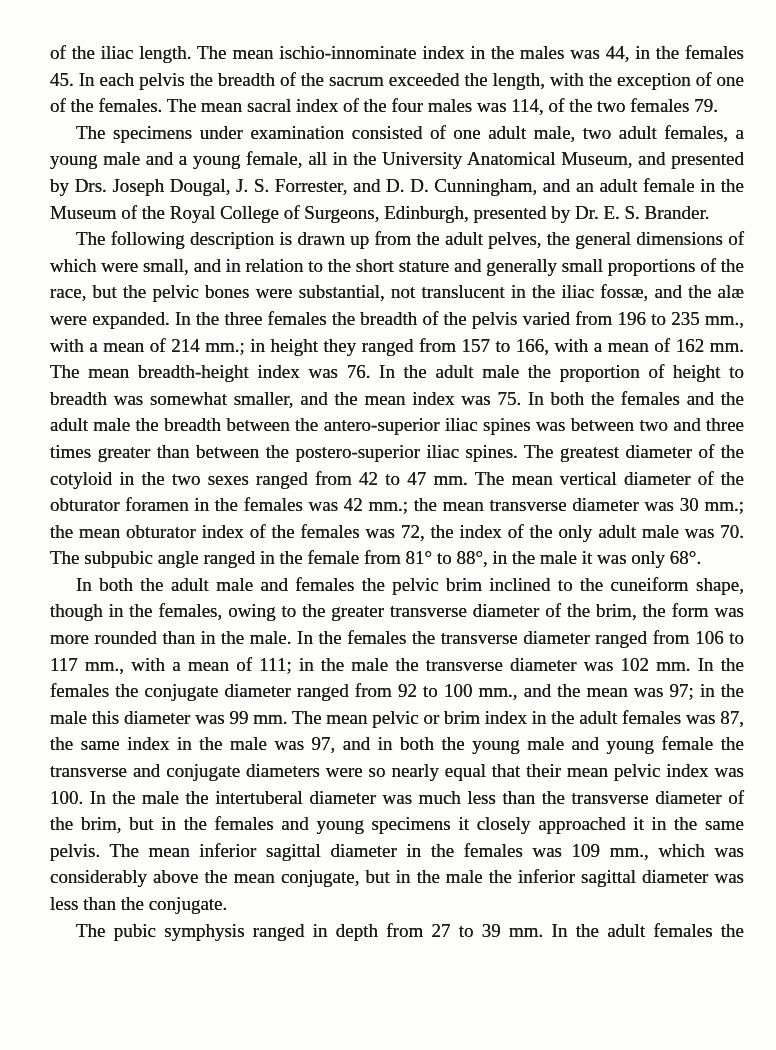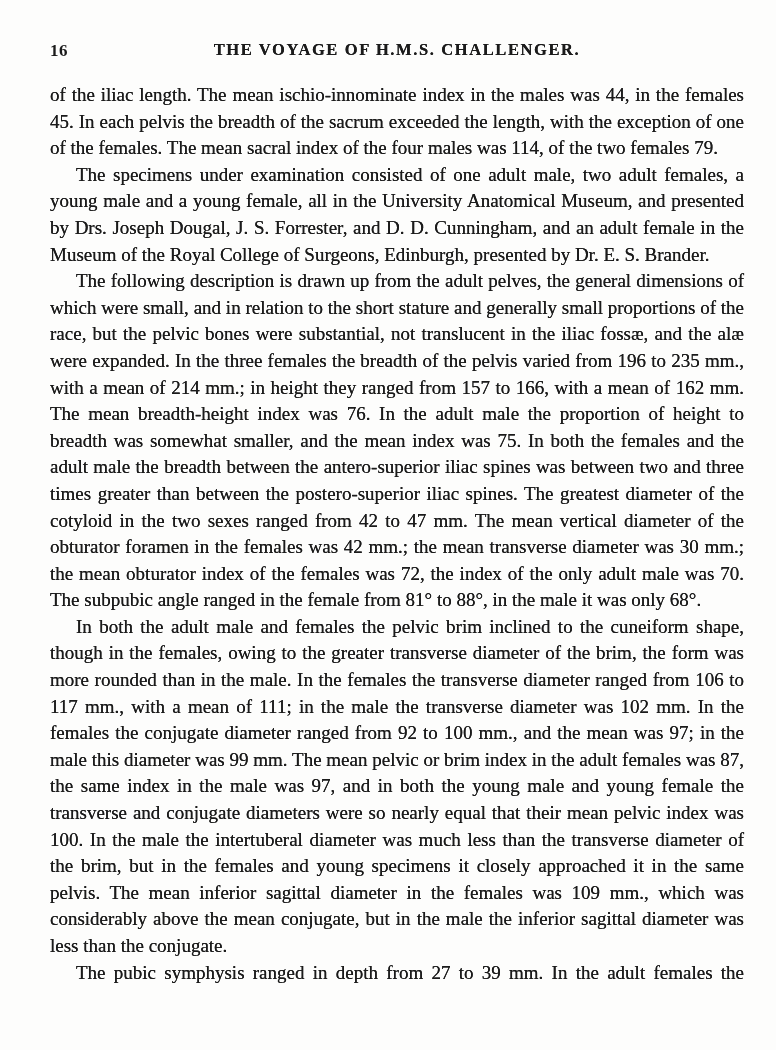--- a/index.html
+++ b/index.html
@@ -71,24 +71,20 @@
   }
   .plate {
     margin-left: 18px;
   }
 </style>
 </head>
 <body>
 
 <div class="page">
 
-  <div class="header-row">
-    <span class="page-num">16</span>
-    <span class="running-header">THE VOYAGE OF H.M.S. CHALLENGER.</span>
-  </div>
 
   <p class="body-para no-indent">of the iliac length. The mean ischio-innominate index in the males was 44, in the females 45. In each pelvis the breadth of the sacrum exceeded the length, with the exception of one of the females. The mean sacral index of the four males was 114, of the two females 79.</p>
 
 
   <p class="body-para">The specimens under examination consisted of one adult male, two adult females, a young male and a young female, all in the University Anatomical Museum, and presented by Drs. Joseph Dougal, J. S. Forrester, and D. D. Cunningham, and an adult female in the Museum of the Royal College of Surgeons, Edinburgh, presented by Dr. E. S. Brander.</p>
 
   <p class="body-para">The following description is drawn up from the adult pelves, the general dimensions of which were small, and in relation to the short stature and generally small proportions of the race, but the pelvic bones were substantial, not translucent in the iliac fossæ, and the alæ were expanded. In the three females the breadth of the pelvis varied from 196 to 235 mm., with a mean of 214 mm.; in height they ranged from 157 to 166, with a mean of 162 mm. The mean breadth-height index was 76. In the adult male the proportion of height to breadth was somewhat smaller, and the mean index was 75. In both the females and the adult male the breadth between the antero-superior iliac spines was between two and three times greater than between the postero-superior iliac spines. The greatest diameter of the cotyloid in the two sexes ranged from 42 to 47 mm. The mean vertical diameter of the obturator foramen in the females was 42 mm.; the mean transverse diameter was 30 mm.; the mean obturator index of the females was 72, the index of the only adult male was 70. The subpubic angle ranged in the female from 81° to 88°, in the male it was only 68°.</p>
 
   <p class="body-para">In both the adult male and females the pelvic brim inclined to the cuneiform shape, though in the females, owing to the greater transverse diameter of the brim, the form was more rounded than in the male. In the females the transverse diameter ranged from 106 to 117 mm., with a mean of 111; in the male the transverse diameter was 102 mm. In the females the conjugate diameter ranged from 92 to 100 mm., and the mean was 97; in the male this diameter was 99 mm. The mean pelvic or brim index in the adult females was 87, the same index in the male was 97, and in both the young male and young female the transverse and conjugate diameters were so nearly equal that their mean pelvic index was 100. In the male the intertuberal diameter was much less than the transverse diameter of the brim, but in the females and young specimens it closely approached it in the same pelvis. The mean inferior sagittal diameter in the females was 109 mm., which was considerably above the mean conjugate, but in the male the inferior sagittal diameter was less than the conjugate.</p>
 

